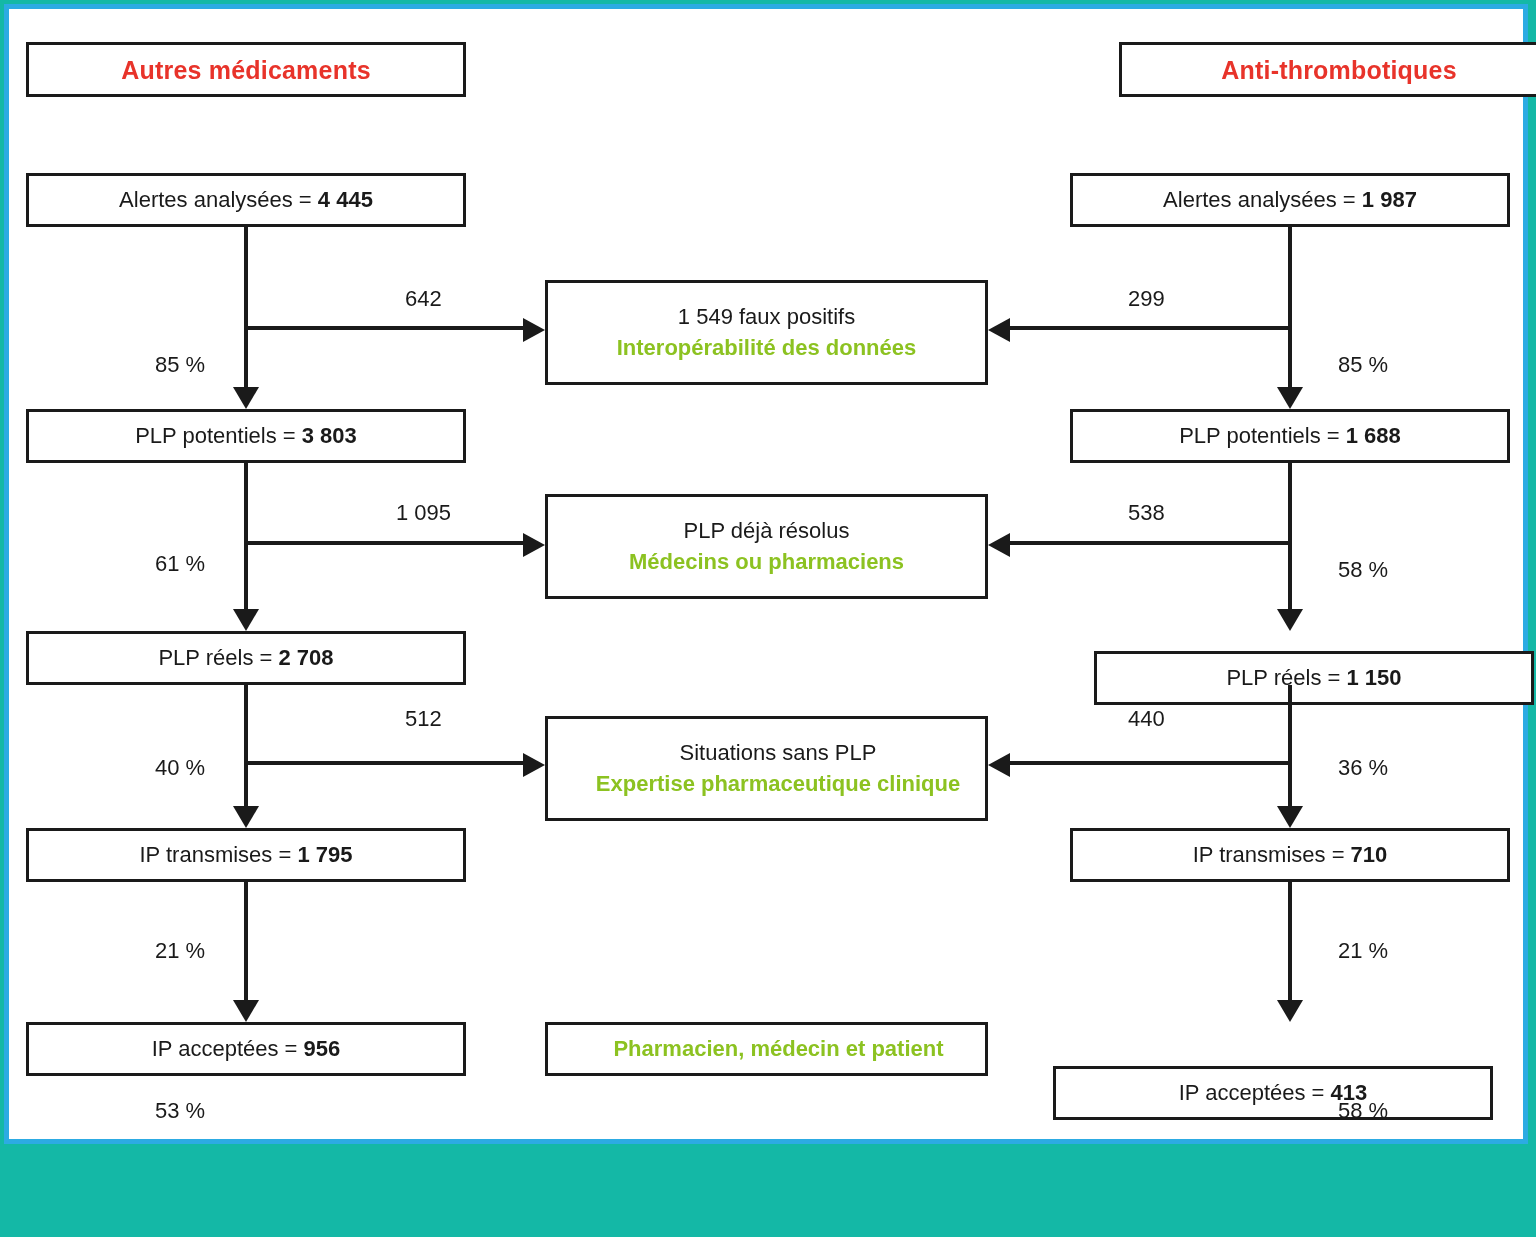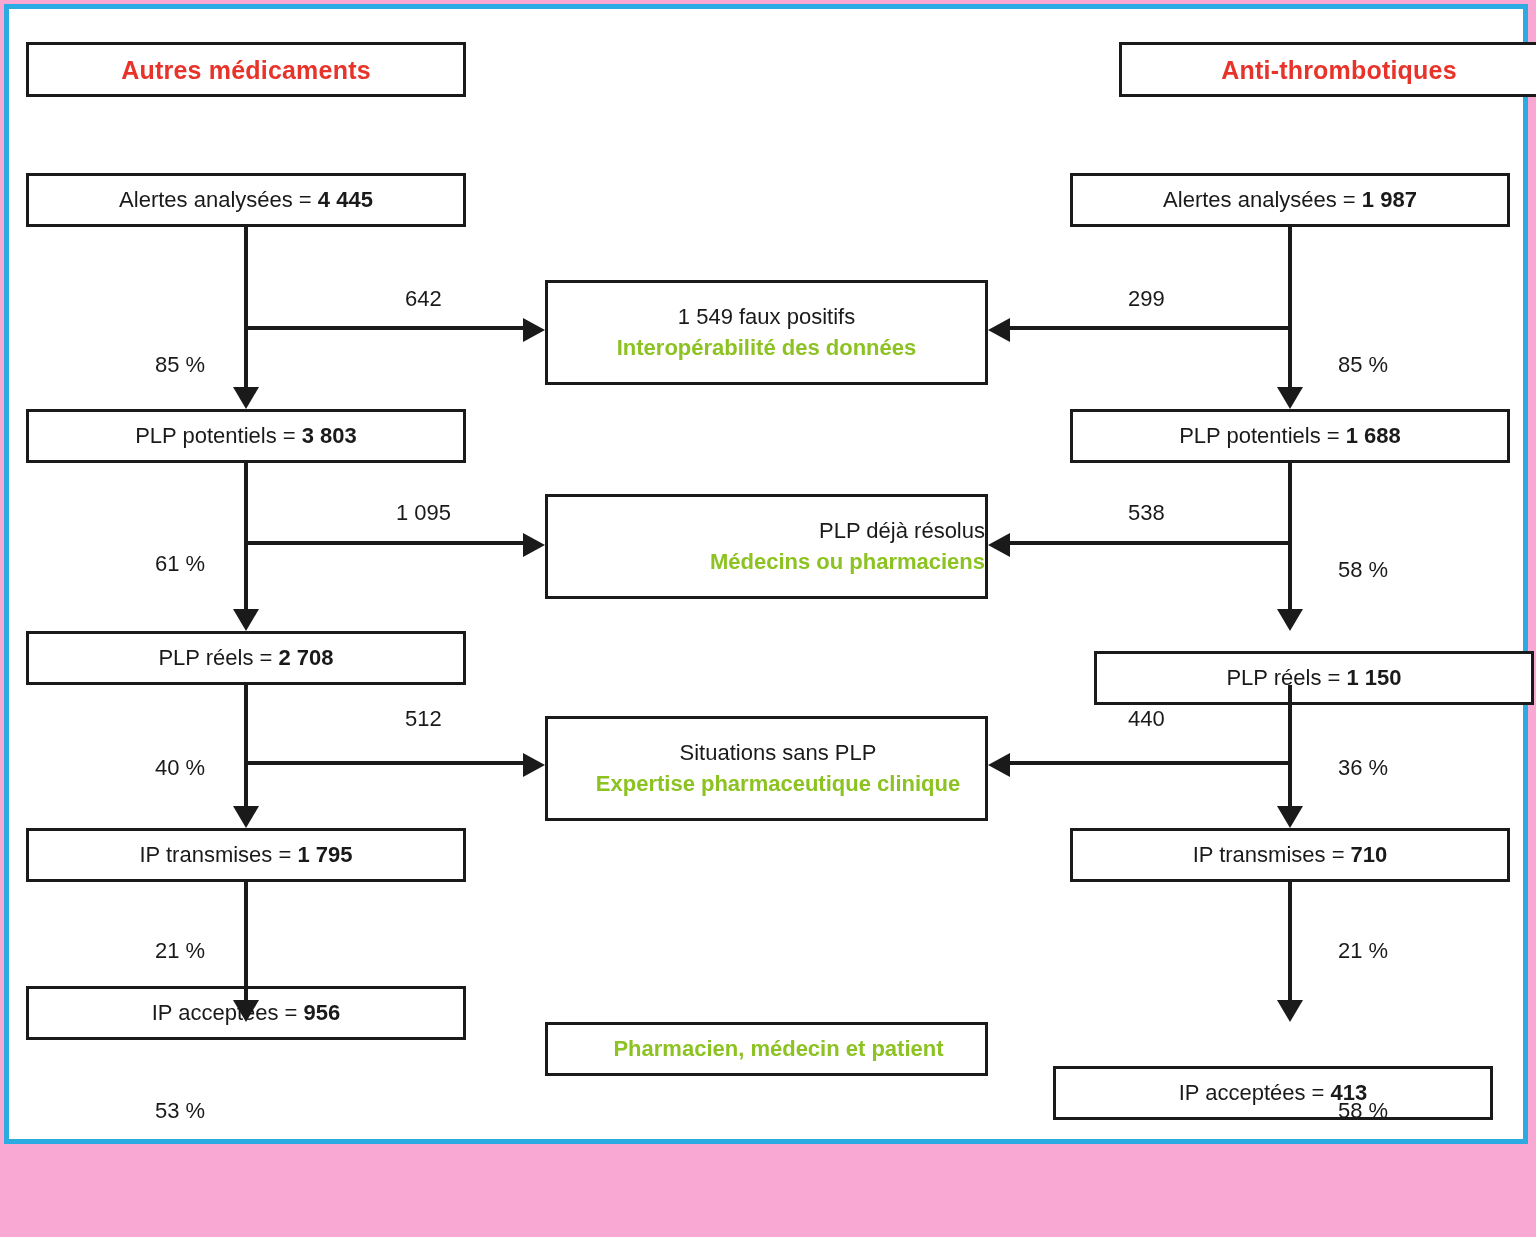--- a/index.html
+++ b/index.html
@@ -8,21 +8,21 @@
     background: #ffffff;
   }
   body {
     font-family: "Liberation Sans", sans-serif;
     color: #1a1a1a;
   }
   #page {
     position: relative;
     width: 1536px;
     height: 1237px;
-    background: #f9a8d4;
+    background: #14b8a6;
     overflow: hidden;
   }
 
   
   #frame {
     position: absolute;
     left: 4px;
     top: 4px;
     width: 1524px;
     height: 1140px;
@@ -167,21 +167,21 @@
       <span>PLP réels = </span><b>2 708</b>
     </div>
   </div>
 
   <div class="box stage-box" style="left:26px; top:828px; width:440px; height:54px;">
     <div>
       <span>IP transmises = </span><b>1 795</b>
     </div>
   </div>
 
-  <div class="box stage-box" style="left:26px; top:986px; width:440px; height:54px;">
+  <div class="box stage-box" style="left:26px; top:1022px; width:440px; height:54px;">
     <div>
       <span>IP acceptées = </span><b>956</b>
     </div>
   </div>
 
   <div class="box stage-box" style="left:1070px; top:173px; width:440px; height:54px;">
     <div>
       <span>Alertes analysées = </span><b>1 987</b>
     </div>
   </div>
@@ -208,21 +208,21 @@
     <div>
       <span>IP acceptées = </span><b>413</b>
     </div>
   </div>
 
   <div class="box mid-box" style="left:545px; top:280px; width:443px; height:105px;">
     <div class="mid-line1">1 549 faux positifs</div>
     <div class="mid-line2">Interopérabilité des données</div>
   </div>
 
-  <div class="box mid-box" style="left:545px; top:494px; width:443px; height:105px;align-items:flex-end;">
+  <div class="box mid-box" style="left:545px; top:494px; width:443px; height:105px;">
     <div class="mid-line1">PLP déjà résolus</div>
     <div class="mid-line2">Médecins ou pharmaciens</div>
   </div>
 
   <div class="box mid-box" style="left:545px; top:716px; width:443px; height:105px;padding-left:23px;">
     <div class="mid-line1">Situations sans PLP</div>
     <div class="mid-line2">Expertise pharmaceutique clinique</div>
   </div>
 
   <div class="box mid-box" style="left:545px; top:1022px; width:443px; height:54px;">

